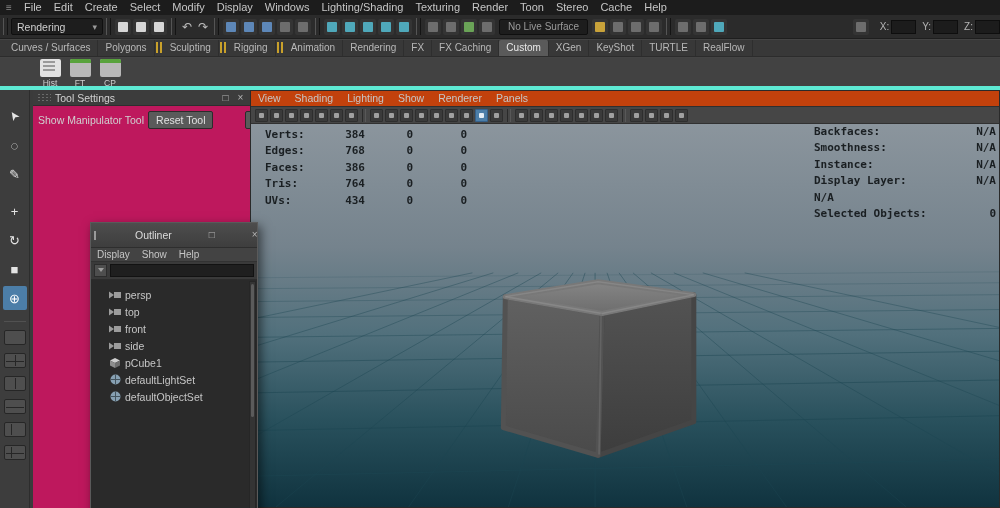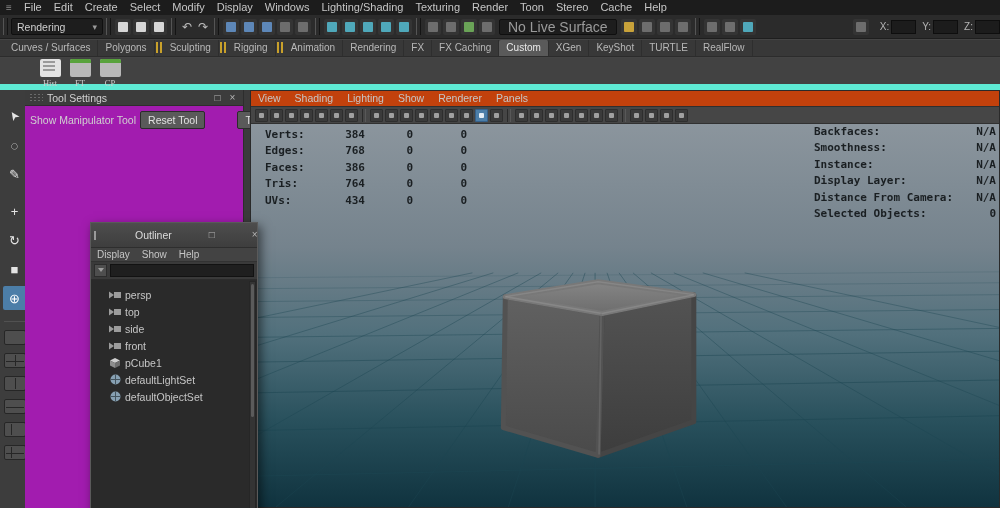--- a/index.html
+++ b/index.html
@@ -19,34 +19,34 @@
   .dropdown .arr{color:#9a9a9a;font-size:9px;}
   .ti{width:16px;height:16px;margin:0 1px;position:relative;border-radius:2px;background:#343434;}
   .ti::after{content:"";position:absolute;inset:3px;border-radius:1px;background:#8f8f8f;}
   .ti.doc::after{background:#d6d6d6;}
   .ti.dark::after{background:#6d6d6d;}
   .ti.blue::after{background:#5d87b8;}
   .ti.cyan::after{background:#4fa8ba;}
   .ti.green::after{background:#6aa357;}
   .ti.yellow::after{background:#c8a23a;}
   .tg{width:16px;text-align:center;color:#bdbdbd;font-size:12px;line-height:16px;}
-  .livefield{height:16px;background:#1d1d1d;border:1px solid #0f0f0f;border-radius:2px;color:#9a9a9a;font-size:14px;display:flex;align-items:center;padding:0 8px;margin:0 3px;white-space:nowrap;}
+  .livefield{height:16px;background:#1d1d1d;border:1px solid #0f0f0f;border-radius:2px;color:#9a9a9a;font-size:10px;display:flex;align-items:center;padding:0 8px;margin:0 3px;white-space:nowrap;}
   .coords{display:flex;align-items:center;margin-left:4px;}
   .coords .lbl{color:#b5b5b5;font-size:10px;margin:0 2px 0 6px;}
   .coords input{width:25px;height:14px;background:#1c1c1c;border:1px solid #0e0e0e;color:#ccc;font-size:10px;padding:0 2px;font-family:"Liberation Sans",sans-serif;}
   .flex-sp{flex:1;}
 
   
   .shelftabs{position:absolute;top:40px;left:0;right:0;height:17px;background:#383838;display:flex;align-items:center;border-bottom:1px solid #2c2c2c;z-index:5;padding-left:4px;}
   .st{padding:2px 7px;font-size:10px;color:#b8b8b8;border-right:1px solid #2e2e2e;line-height:12px;white-space:nowrap;}
   .st.active{background:#5a5a5a;color:#e9e9e9;border-radius:2px 2px 0 0;}
   .bracket{width:6px;height:11px;margin:0 1px 1px 1px;border-left:2px solid #c9a12b;border-right:2px solid #c9a12b;}
 
   
-  .shelf{position:absolute;top:58px;left:0;right:0;height:32px;background:#424242;display:flex;align-items:flex-start;padding:1px 0 0 36px;z-index:5;border-bottom:6px solid #5eead4;font-family:Liberation Serif, serif;}
+  .shelf{position:absolute;top:58px;left:0;right:0;height:32px;background:#424242;display:flex;align-items:flex-start;padding:1px 0 0 36px;z-index:5;border-bottom:4px solid #5eead4;}
   .shelf-item{width:28px;display:flex;flex-direction:column;align-items:center;margin-right:2px;}
   .shelf-ic{width:21px;height:18px;border-radius:2px;background:#b9b9b9;position:relative;}
   .shelf-ic.docstyle{background:#e2e2e2;}
   .shelf-ic.script::before{content:"";position:absolute;top:0;left:0;right:0;height:4px;background:#58a33c;border-radius:2px 2px 0 0;}
   .shelf-ic.docstyle::before{content:"";position:absolute;top:2px;left:3px;right:6px;height:2px;background:#9a9a9a;box-shadow:0 4px 0 #9a9a9a, 0 8px 0 #9a9a9a;}
   .shelf-lbl{font-size:8.5px;color:#cfcfcf;line-height:10px;margin-top:1px;}
 
   
   .main{position:absolute;top:90px;left:0;right:0;bottom:0;background:#3b3b3b;}
 
@@ -56,21 +56,21 @@
   .tool.sel-arrow span{display:inline-block;transform:rotate(-125deg);font-size:12px;}
   .tool.spacer-above{margin-top:8px;}
   .tool.active{background:#4c7ea8;color:#fff;}
   .tbx-div{width:22px;height:1px;background:#2c2c2c;border-bottom:1px solid #515151;margin:6px 0 8px 0;}
   .lb{width:22px;height:15px;background:#4e4e4e;border:1px solid #262626;border-radius:2px;margin-bottom:8px;position:relative;}
   .lb .h{position:absolute;left:1px;right:1px;top:50%;height:1px;background:#262626;}
   .lb .v{position:absolute;top:1px;bottom:1px;left:50%;width:1px;background:#262626;}
   .lb .vl{position:absolute;top:1px;bottom:1px;left:33%;width:1px;background:#262626;}
 
   
-  .toolsettings{position:absolute;top:0;left:25px;bottom:0;width:219px;background:#a21caf;border-right:1px solid #2d2d2d;}
+  .toolsettings{position:absolute;top:0;left:33px;bottom:0;width:219px;background:#be185d;border-right:1px solid #2d2d2d;}
   .ts-title{height:16px;background:#3c3c3c;border-bottom:1px solid #2e2e2e;display:flex;align-items:center;padding:0 4px;}
   .ts-grip{width:14px;height:10px;margin-right:4px;background-image:radial-gradient(#6b6b6b 1px, transparent 1px);background-size:4px 3px;}
   .ts-title .t{flex:1;font-size:10.5px;color:#d2d2d2;}
   .winbtn{width:13px;height:12px;display:flex;align-items:center;justify-content:center;color:#b5b5b5;font-size:10px;margin-left:2px;line-height:12px;}
   .ts-row{display:flex;align-items:center;justify-content:space-between;padding:5px 5px;}
   .ts-tool{font-size:10.5px;color:#d0d0d0;white-space:nowrap;}
   .btn{background:#5a5a5a;border:1px solid #2b2b2b;border-radius:2px;color:#e2e2e2;font-size:10.5px;padding:2px 7px;margin-left:4px;white-space:nowrap;}
 
   
   .viewport{position:absolute;top:0;left:250px;right:0;bottom:0;background:#444;border:1px solid #2a2a2a;display:flex;flex-direction:column;}
@@ -430,21 +430,20 @@
           </div>
           <div class="row">
             <span>Instance:</span>
             <span>N/A</span>
           </div>
           <div class="row">
             <span>Display Layer:</span>
             <span>N/A</span>
           </div>
           <div class="row">
-            <span>Distance From Camera:</span>
             <span>N/A</span>
           </div>
           <div class="row">
             <span>Selected Objects:</span>
             <span>0</span>
           </div>
         </div>
       </div>
     </div>
   </div>
@@ -484,30 +483,30 @@
           </span>
         <span class="olabel">top</span>
       </div>
       <div class="orow">
         <span class="oicon">
             <svg width="12" height="10">
               <rect x="5" y="2" width="7" height="6" fill="#9c9c9c"></rect>
               <polygon points="5,5 0,1.5 0,8.5" fill="#9c9c9c"></polygon>
             </svg>
           </span>
-        <span class="olabel">side</span>
+        <span class="olabel">front</span>
       </div>
       <div class="orow">
         <span class="oicon">
             <svg width="12" height="10">
               <rect x="5" y="2" width="7" height="6" fill="#9c9c9c"></rect>
               <polygon points="5,5 0,1.5 0,8.5" fill="#9c9c9c"></polygon>
             </svg>
           </span>
-        <span class="olabel">front</span>
+        <span class="olabel">side</span>
       </div>
       <div class="orow">
         <span class="oicon">
             <svg width="12" height="12">
               <polygon points="6,1 11,3.5 6,6 1,3.5" fill="#cfcfcf"></polygon>
               <polygon points="1,3.5 6,6 6,11 1,8.5" fill="#8e8e8e"></polygon>
               <polygon points="11,3.5 6,6 6,11 11,8.5" fill="#6f6f6f"></polygon>
             </svg>
           </span>
         <span class="olabel">pCube1</span>

